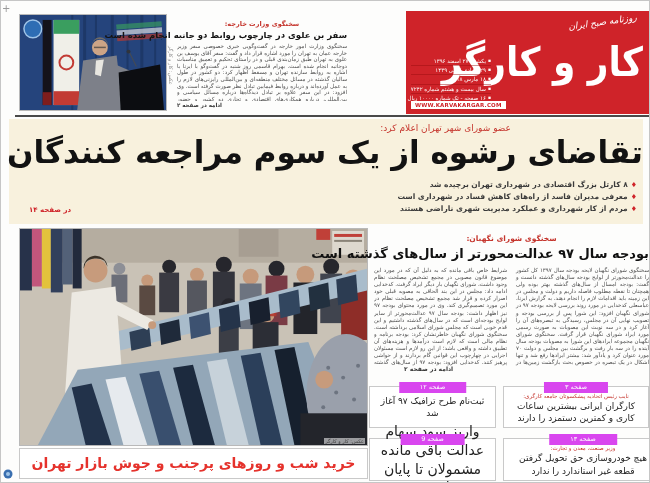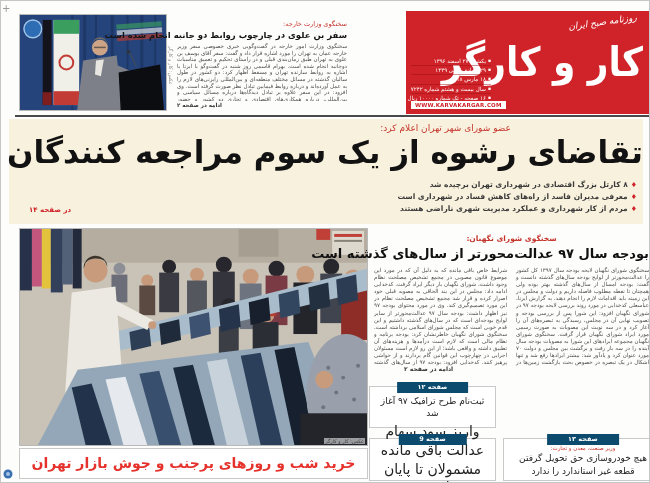--- a/index.html
+++ b/index.html
@@ -12,21 +12,21 @@
   .crop-mark { position:absolute; left:1px; top:2px; font-size:10px; color:#9a9a9a; }
 
   
   .top-photo { position:absolute; left:18px; top:13px; width:148px; height:97px; border:1px solid #b9b9b9; }
   .top-photo svg { display:block; width:100%; height:100%; }
   .vert-credit {
     position:absolute; left:167px; top:45px; height:66px;
     writing-mode:vertical-rl; font-size:5px; color:#8a8a8a; letter-spacing:.5px;
   }
   .top-story { position:absolute; left:176px; top:19px; width:170px; height:95px; direction:rtl; }
-  .top-story .kicker { text-align:right; color:#c5342c; font-size:6.5px; font-weight:normal; }
+  .top-story .kicker { text-align:center; color:#c5342c; font-size:6.5px; font-weight:bold; }
   .top-story .headline { text-align:center; font-size:8.5px; font-weight:bold; color:#141414; white-space:nowrap; margin-top:2px; letter-spacing:-.2px; }
   .top-story .body { margin-top:3px; font-size:5.5px; line-height:6.6px; text-align:justify; color:#4c4c4c; height:58px; overflow:hidden; }
   .top-story .cont { text-align:left; font-size:5.5px; font-weight:bold; color:#333; margin-top:1px; }
 
   
   .masthead { position:absolute; left:405px; top:10px; width:243px; height:103px; background:#cf2329; color:#fff; }
   .masthead .tagline { position:absolute; right:12px; top:6px; font-size:9px; font-style:italic; transform:rotate(-8deg); white-space:nowrap; }
   .masthead .title { position:absolute; right:6px; top:30px; font-size:36px; font-weight:bold; direction:rtl; white-space:nowrap; transform:scaleY(1.12); letter-spacing:1px; }
   .mast-info { position:absolute; left:5px; top:46px; width:80px; direction:rtl; }
   .mast-info .line { display:flex; align-items:center; gap:2px; font-size:5.5px; line-height:8.2px; white-space:nowrap; border-bottom:1px solid rgba(150,10,14,.45); }
@@ -59,21 +59,21 @@
   .budget { position:absolute; left:373px; top:233px; width:275px; height:138px; direction:rtl; }
   .budget .kicker { text-align:center; font-size:7.5px; font-weight:bold; color:#c5342c; }
   .budget .headline { text-align:center; font-size:13px; font-weight:bold; color:#111; margin-top:3px; white-space:nowrap; letter-spacing:-.2px; }
   .budget .cols { margin-top:6px; column-count:2; column-gap:9px; font-size:5.5px; line-height:7.1px; text-align:justify; color:#4c4c4c; height:100px; overflow:hidden; }
   .budget .cont { position:absolute; left:30px; bottom:0; font-size:6px; font-weight:bold; color:#333; }
 
   
   .teaser { position:absolute; border:1px solid #c9c9c9; background:#fff; direction:rtl;
             display:flex; flex-direction:column; align-items:center; justify-content:center; }
   .teaser .tab { position:absolute; top:-5px; left:50%; transform:translateX(-50%);
-                 background:#0c4a6e; color:#fff; font-size:6.5px; font-weight:bold;
+                 background:#d946ef; color:#fff; font-size:6.5px; font-weight:normal;
                  padding:1px 21px 2px; white-space:nowrap; }
   .teaser .t-kicker { font-size:5.5px; color:#c5342c; margin:3px 0 1px; text-align:center; }
   .teaser .t-title { font-size:9px; font-weight:normal; color:#222; text-align:center; line-height:1.35; padding:0 10px; }
   .tz0 { left:368px; top:385px; width:127px; height:42px; }
   .tz1 { left:502px; top:385px; width:146px; height:42px; }
   .tz2 { left:368px; top:437px; width:127px; height:43px; }
   .tz3 { left:502px; top:437px; width:160px; height:43px; }
   .tz2 .t-title { font-size:14px; }
 </style>
 </head>
@@ -271,20 +271,25 @@
     <div class="kicker">سخنگوی شورای نگهبان:</div>
     <div class="headline">بودجه سال ۹۷ عدالت‌محورتر از سال‌های گذشته است</div>
     <div class="cols">سخنگوی شورای نگهبان لایحه بودجه سال ۱۳۹۷ کل کشور را عدالت‌محورتر از لوایح بودجه سال‌های گذشته دانست و گفت: بودجه امسال از سال‌های گذشته بهتر بوده ولی همچنان تا نقطه مطلوب فاصله داریم و دولت و مجلس در این زمینه باید اقدامات لازم را انجام دهند. به گزارش ایرنا، عباسعلی کدخدایی در مورد روند بررسی لایحه بودجه ۹۷ در شورای نگهبان افزود: این شورا پس از بررسی بودجه و تصویب نهایی آن در مجلس، رسیدگی به تبصره‌های آن را آغاز کرد و در سه نوبت این مصوبات به صورت رسمی مورد ایراد شورای نگهبان قرار گرفت. سخنگوی شورای نگهبان مجموعه ایرادهای این شورا به مصوبات بودجه سال آینده را در سه بار رفت و برگشت بین مجلس و دولت ۷۰ مورد عنوان کرد و یادآور شد: بیشتر ایرادها رفع شد و تنها اشکال در یک تبصره در خصوص بحث بازگشت زمین‌ها در شرایط خاص باقی مانده که به دلیل آن که در مورد این موضوع قانون مصوبی در مجمع تشخیص مصلحت نظام وجود داشت، شورای نگهبان بار دیگر ایراد گرفت. کدخدایی ادامه داد: مجلس در این بند الحاقی به مصوبه قبلی خود اصرار کرده و قرار شد مجمع تشخیص مصلحت نظام در این مورد تصمیم‌گیری کند. وی در مورد محتوای بودجه ۹۷ نیز اظهار داشت: بودجه سال ۹۷ عدالت‌محورتر از سایر لوایح بودجه‌ای است که در سال‌های گذشته داشتیم و این قدم خوبی است که مجلس شورای اسلامی برداشته است. سخنگوی شورای نگهبان خاطرنشان کرد: بودجه برنامه و نظام مالی است که لازم است درآمدها و هزینه‌های آن تطبیق داشته و واقعی باشد؛ از این رو لازم است مسئولان اجرایی در چهارچوب این قوانین گام بردارند و از حواشی پرهیز کنند. کدخدایی افزود: بودجه ۹۷ از سال‌های گذشته بهتر بوده ولی همچنان تا نقطه مطلوب فاصله داریم و در این راستا دولت و مجلس باید اقدامات لازم را انجام دهند.</div>
     <div class="cont">ادامه در صفحه ۲</div>
   </div>
 
   <div class="teaser tz0">
     <span class="tab">صفحه ۱۲</span>
     <div class="t-title">ثبت‌نام طرح ترافیک ۹۷ آغاز شد</div>
   </div>
+  <div class="teaser tz1">
+    <span class="tab">صفحه ۳</span>
+    <div class="t-kicker">نایب رئیس اتحادیه پیشکسوتان جامعه کارگری:</div>
+    <div class="t-title">کارگران ایرانی بیشترین ساعات کاری و کمترین دستمزد را دارند</div>
+  </div>
   <div class="teaser tz2">
     <span class="tab">صفحه 9</span>
     <div class="t-title">واریز سود سهام عدالت باقی مانده مشمولان تا پایان اسفند</div>
   </div>
   <div class="teaser tz3">
     <span class="tab">صفحه ۱۳</span>
     <div class="t-kicker">وزیر صنعت، معدن و تجارت:</div>
     <div class="t-title">هیچ خودروسازی حق تحویل گرفتن قطعه غیر استاندارد را ندارد</div>
   </div>
 

